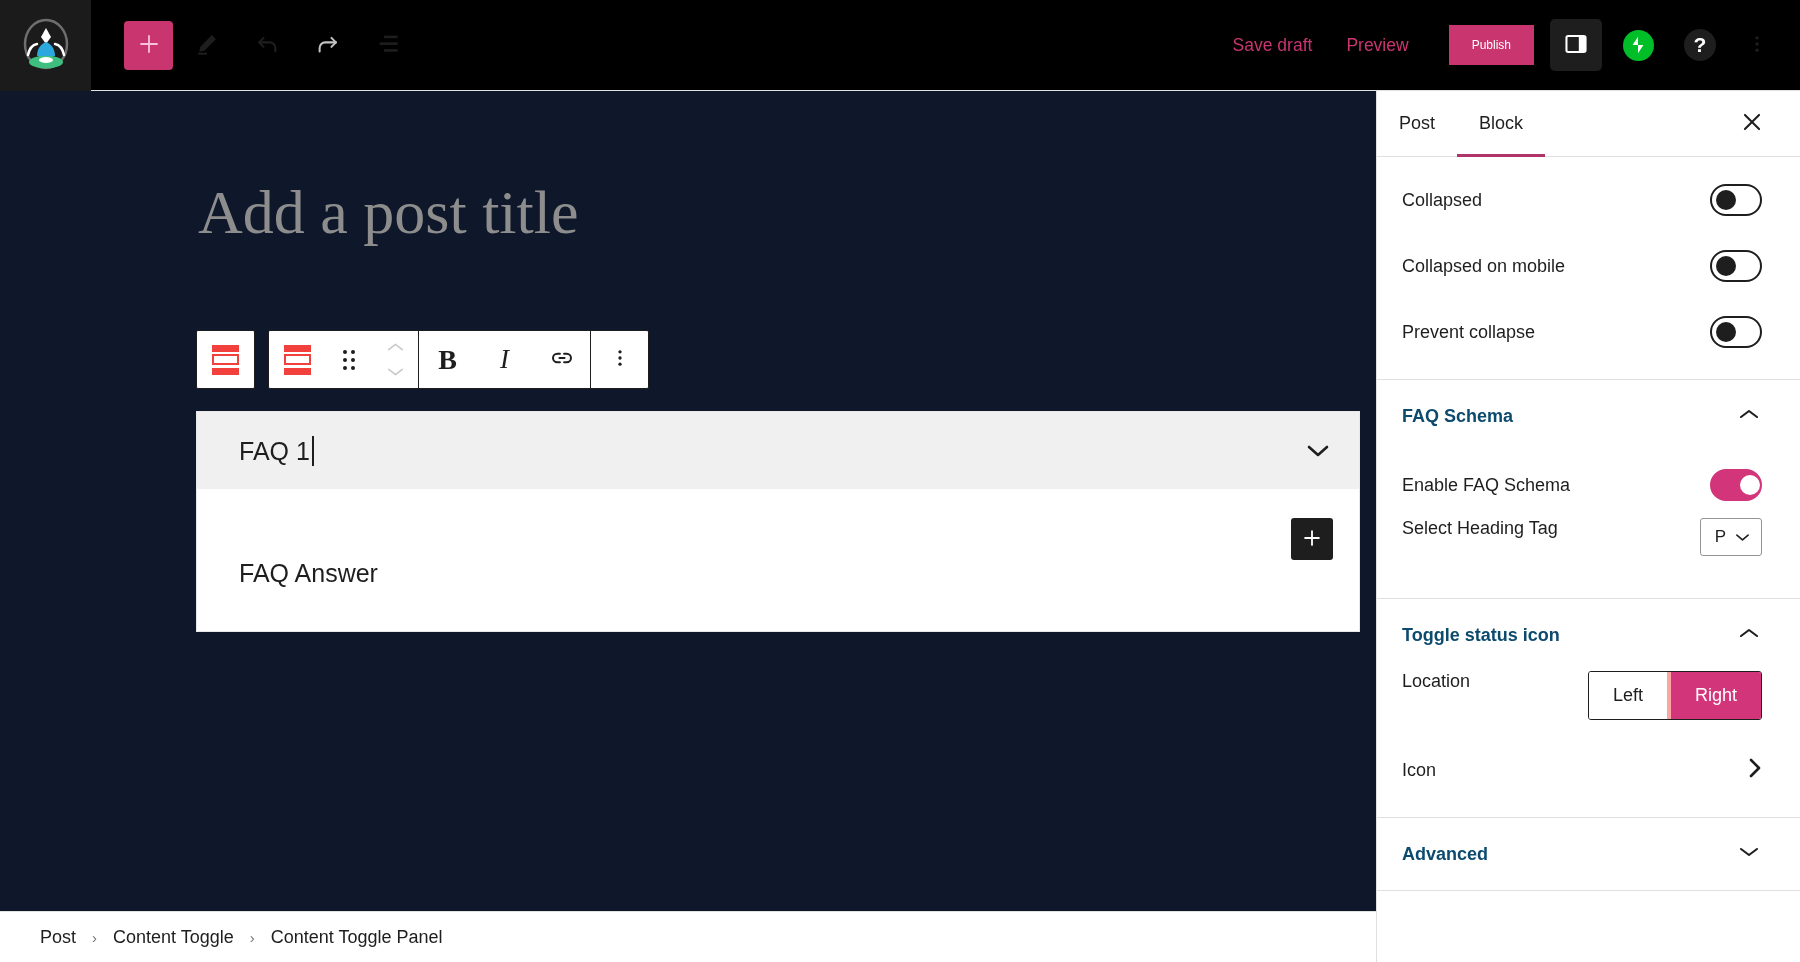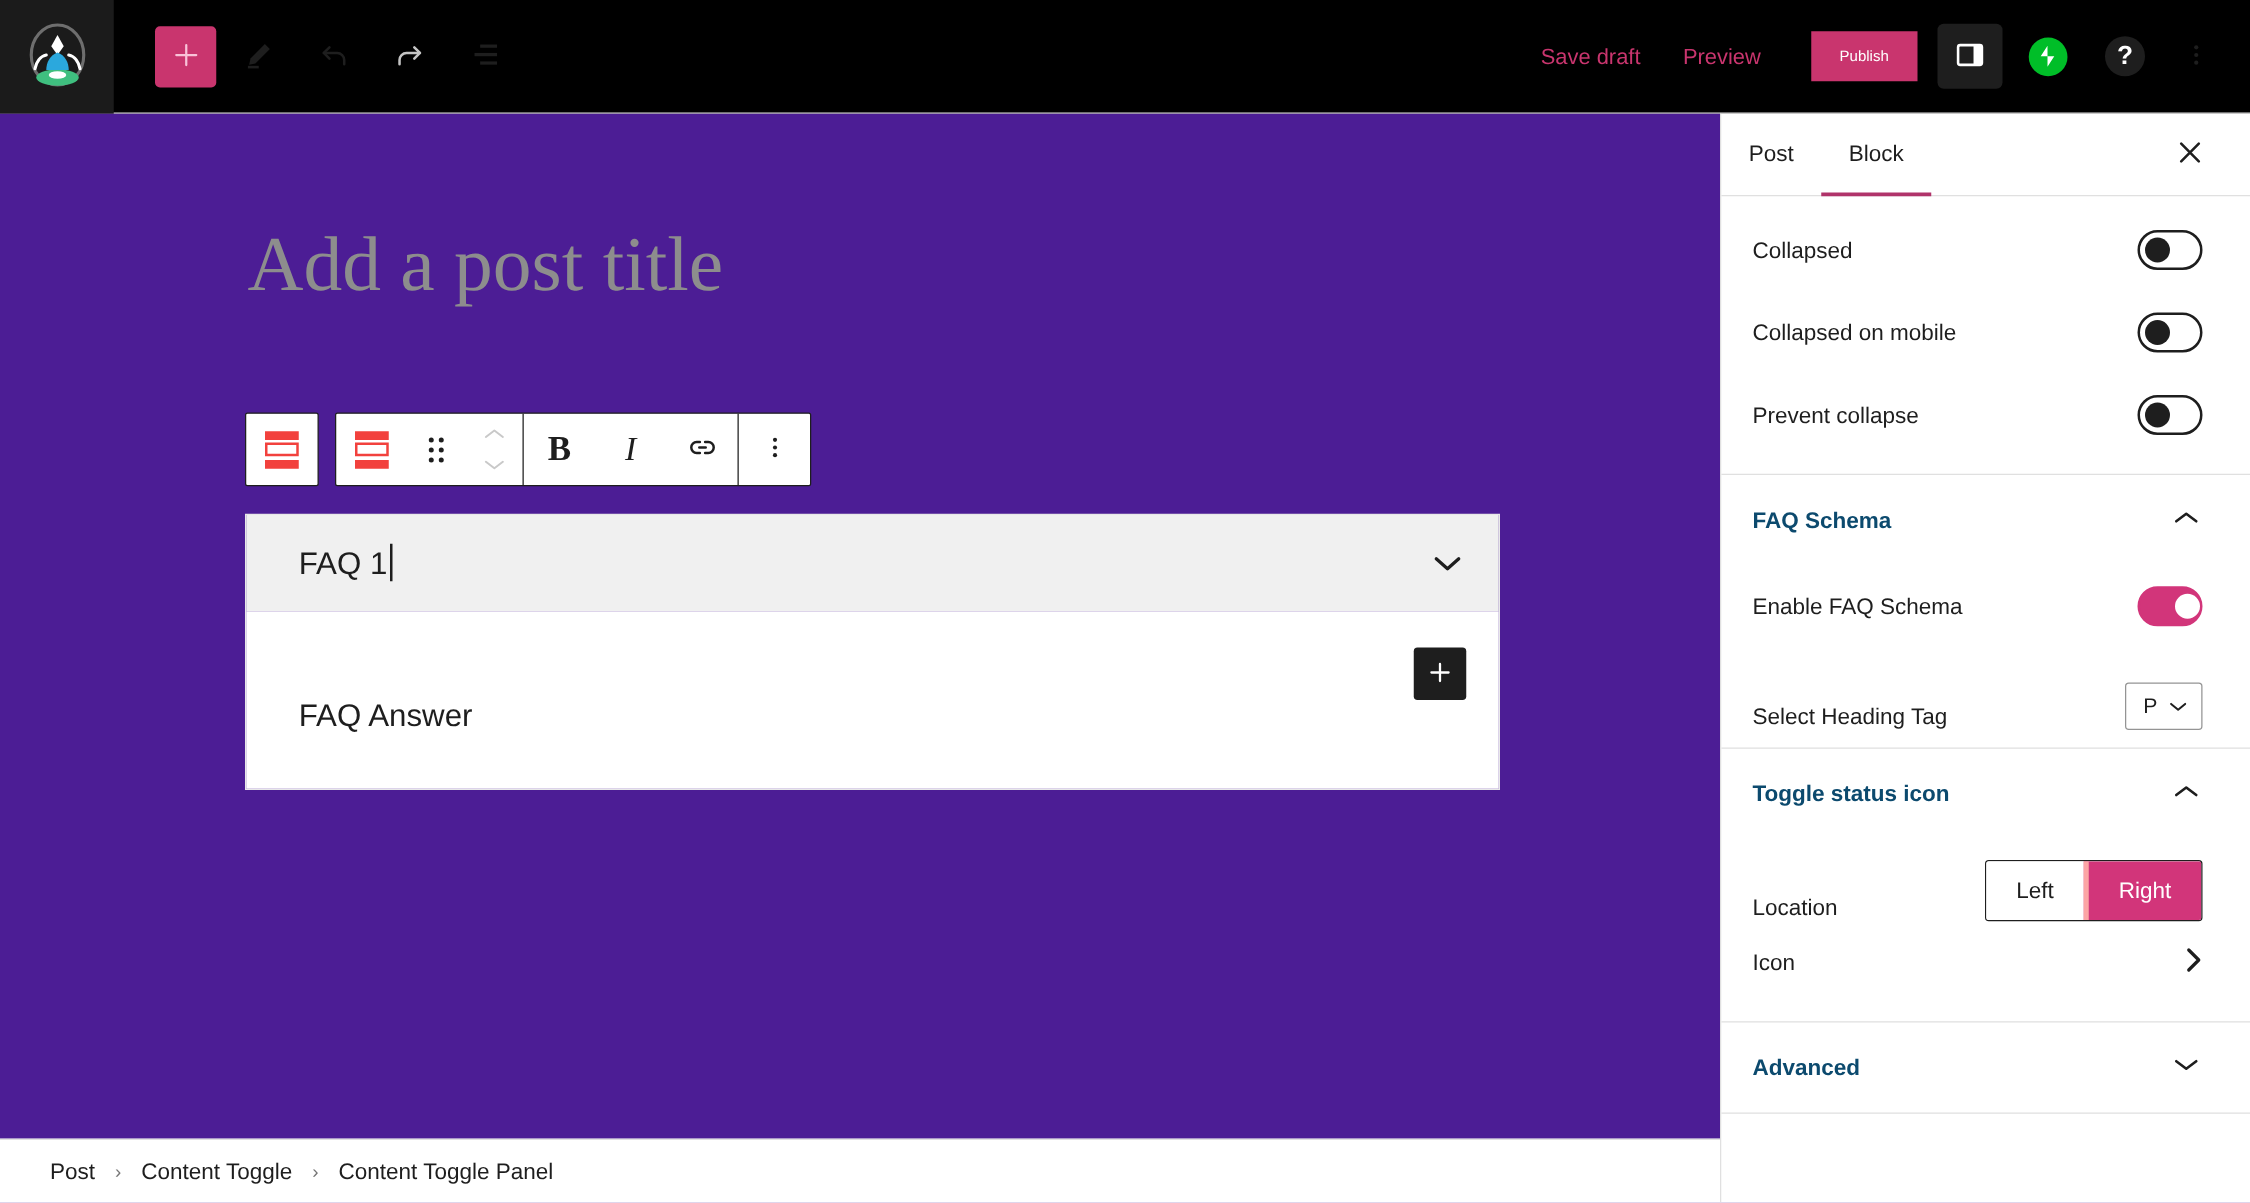--- a/index.html
+++ b/index.html
@@ -89,21 +89,21 @@
   .more-btn {
     width: 46px; height: 52px; margin-left: 2px;
     background: none; border: none; cursor: pointer;
     display: flex; align-items: center; justify-content: center;
   }
 
   
   .canvas {
     position: absolute; top: 91px; left: 0;
     width: 1376px; height: 820px;
-    background: #4c1d95; overflow: hidden;
+    background: #0f172a; overflow: hidden;
   }
   .post-title {
     position: absolute; top: 90px; left: 198px;
     font-family: "Liberation Serif", serif;
     font-size: 62px; color: #8d8d8d;
     white-space: nowrap; line-height: 1;
   }
 
   
   .block-toolbar {
@@ -144,21 +144,21 @@
   .drag-dots {
     display: grid; grid-template-columns: repeat(2, 4px);
     grid-template-rows: repeat(3, 4px); gap: 4px;
   }
   .drag-dots span { width: 4px; height: 4px; background: #1e1e1e; border-radius: 50%; }
   .mover-col { display: flex; flex-direction: column; align-items: center; gap: 10px; }
 
   
   .ct-block {
     position: absolute; top: 320px; left: 196px;
-    width: 1004px;
+    width: 1164px;
     border: 1px solid #e8e8e8;
   }
   .ct-header {
     height: 77px; background: #f0f0f0;
     display: flex; align-items: center;
     padding: 0 26px 0 42px;
   }
   .ct-title {
     font-size: 25px; color: #1e1e1e;
     font-family: "Liberation Sans", sans-serif;
@@ -250,21 +250,21 @@
     display: flex; align-items: center;
     justify-content: space-between;
     padding: 0 38px 0 25px; height: 72px;
     cursor: pointer;
   }
   .panel-head .ttl {
     font-size: 18px; font-weight: bold; color: #0c4a6e;
     font-family: "Liberation Sans", sans-serif;
   }
   .opt-row {
-    display: flex; align-items: flex-end;
+    display: flex; align-items: flex-start;
     justify-content: space-between;
     padding: 0 38px 0 25px; height: 66px;
   }
   .opt-row .lbl {
     font-size: 18px; color: #1e1e1e;
     font-family: "Liberation Sans", sans-serif;
   }
   .select-box {
     display: flex; align-items: center; gap: 9px;
     border: 1px solid #949494; border-radius: 3px;

